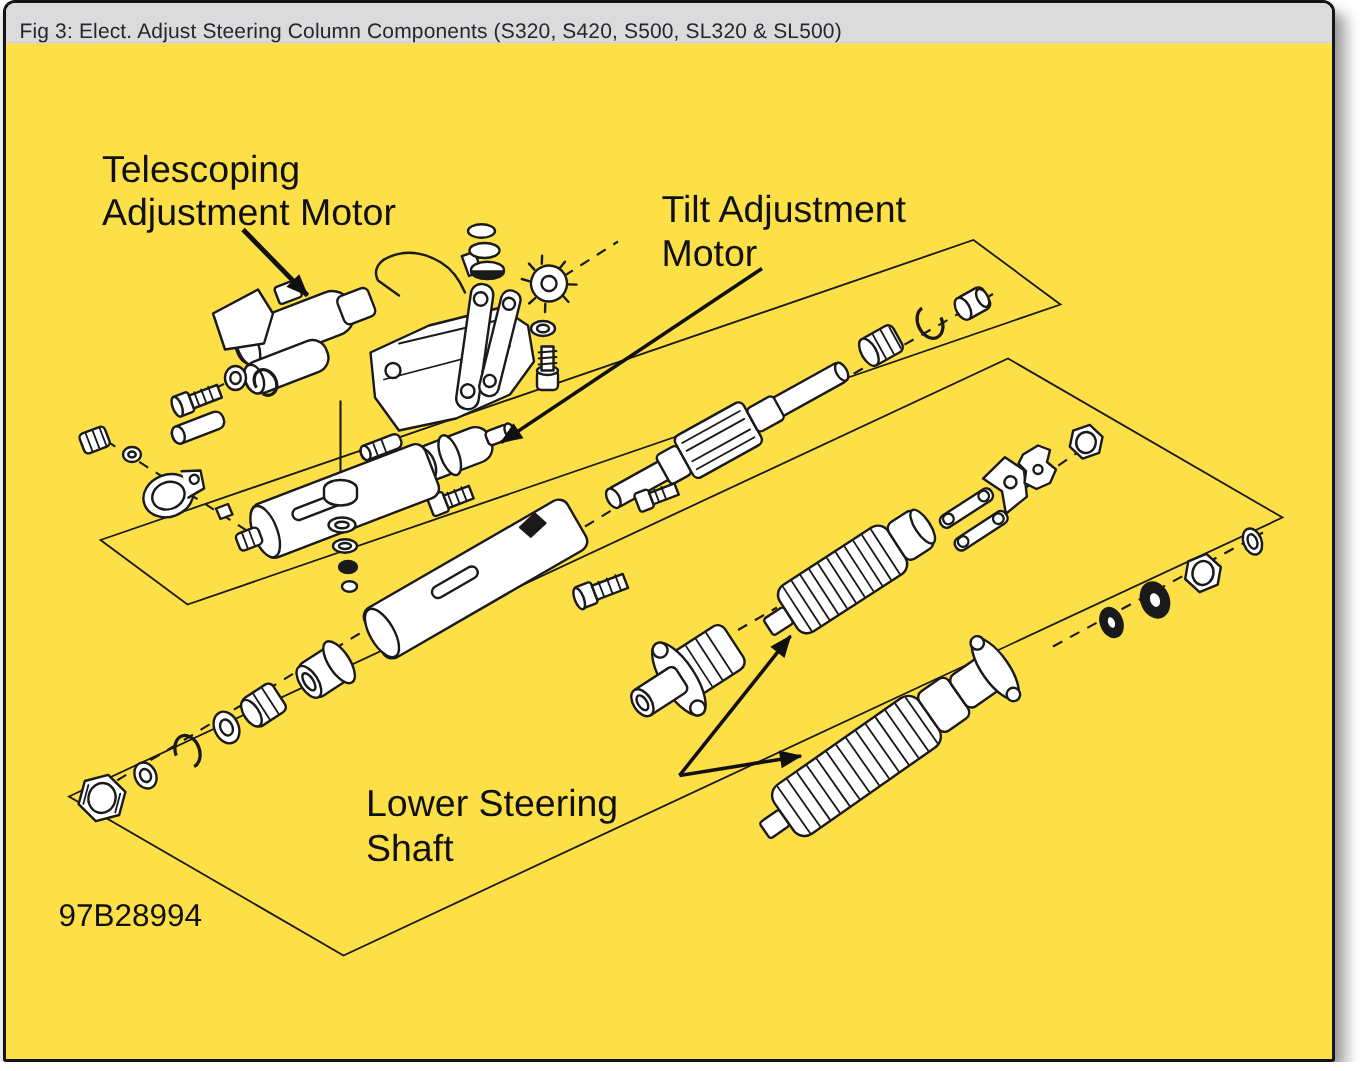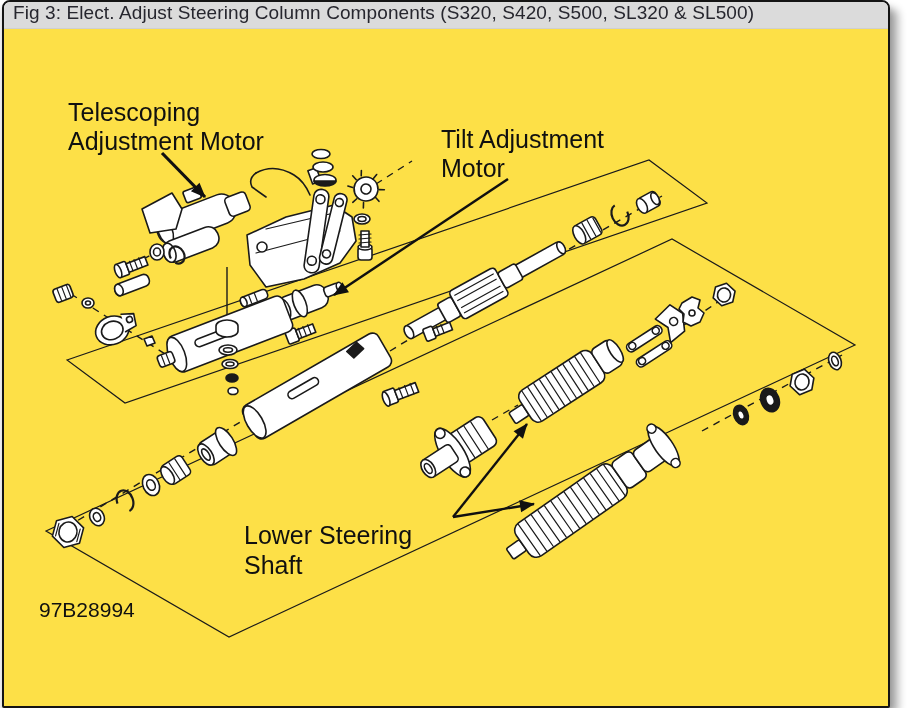--- a/index.html
+++ b/index.html
@@ -4,22 +4,22 @@
 <style>
   html,body{margin:0;padding:0;background:#fff;font-family:"Liberation Sans",sans-serif;}
   .viewer-window{
     position:relative;margin:0 0 0 2px;width:884px;height:704px;
     background:#fff;border:2px solid #141414;border-radius:8px 8px 2px 2px;
     box-shadow:10px 7px 9px -2px rgba(0,0,0,.32), 0 5px 7px rgba(0,0,0,.22);
     overflow:hidden;
   }
   .title-bar{
     height:26px;background:#dbdbdb;border-bottom:1px solid #cfcfcf;
-    display:flex;align-items:flex-start;padding-left:9px;
-    font-size:19px;color:#26262e;letter-spacing:.1px;
+    display:flex;align-items:flex-end;padding-left:9px;
+    font-size:14px;color:#26262e;letter-spacing:.1px;
   }
   .content{position:relative;width:884px;height:677px;background:#fde047;}
   .content svg{display:block;}
   .footer-credit{
     position:absolute;left:0;bottom:7px;width:100%;text-align:center;
     font-size:11.5px;color:#3a3a48;
   }
   
   .part{fill:#fff;stroke:#1a1a1a;stroke-width:1.6;stroke-linejoin:round;stroke-linecap:round;}
   .part line{stroke-width:1.2;}

